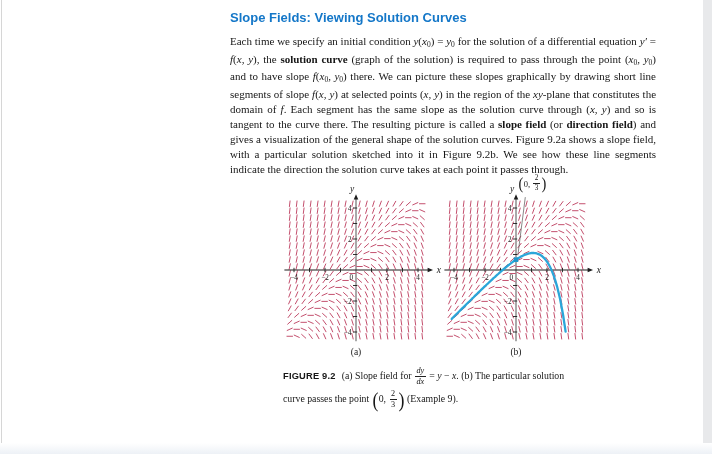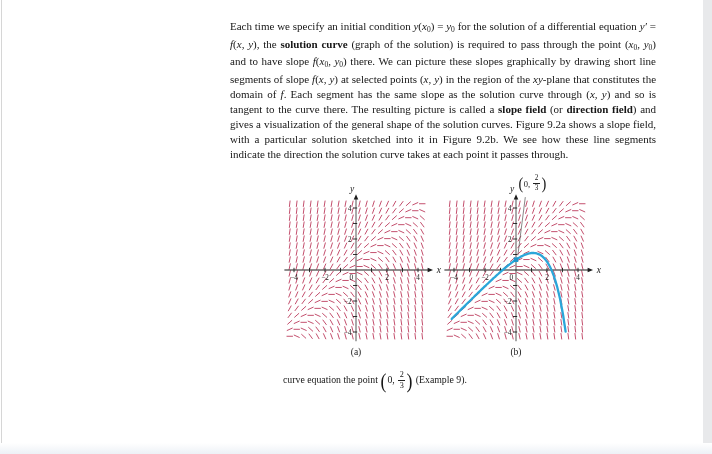--- a/index.html
+++ b/index.html
@@ -35,20 +35,21 @@
 </style>
 </head>
 <body>
 
 <div class="page">
   <div class="edge-left"></div>
   <div class="edge-right"></div>
   <div class="edge-bottom"></div>
 
   <div class="content">
+    <div class="title">Slope Fields: Viewing Solution Curves</div>
     <div class="para"><span>Each time we specify an initial condition </span><span class="it">y</span><span>(</span><span class="it">x</span><span class="sb">0</span><span>) = </span><span class="it">y</span><span class="sb">0</span><span> for the solution of a differential equation </span><span class="it">y′</span><span> = </span><span class="it">f</span><span>(</span><span class="it">x</span><span>, </span><span class="it">y</span><span>), the </span><span class="bd">solution curve</span><span> (graph of the solution) is required to pass through the point (</span><span class="it">x</span><span class="sb">0</span><span>, </span><span class="it">y</span><span class="sb">0</span><span>) and to have slope </span><span class="it">f</span><span>(</span><span class="it">x</span><span class="sb">0</span><span>, </span><span class="it">y</span><span class="sb">0</span><span>) there. We can picture these slopes graphically by drawing short line segments of slope </span><span class="it">f</span><span>(</span><span class="it">x</span><span>, </span><span class="it">y</span><span>) at selected points (</span><span class="it">x</span><span>, </span><span class="it">y</span><span>) in the region of the </span><span class="it">xy</span><span>-plane that constitutes the domain of </span><span class="it">f</span><span>. Each segment has the same slope as the solution curve through (</span><span class="it">x</span><span>, </span><span class="it">y</span><span>) and so is tangent to the curve there. The resulting picture is called a </span><span class="bd">slope field</span><span> (or </span><span class="bd">direction field</span><span>) and gives a visualization of the general shape of the solution curves. Figure 9.2a shows a slope field, with a particular solution sketched into it in Figure 9.2b. We see how these line segments indicate the direction the solution curve takes at each point it passes through.</span></div>
   </div>
 
   <div class="figures-layer">
       <svg width="166" height="180" style="position: absolute; left: 280px; top: 181px; overflow: visible;">
         <line x1="76" y1="160.3" x2="76" y2="17.39" stroke="#9a9a9a" stroke-width="1.7"></line>
         <line x1="6.937499999999997" y1="155.2625" x2="12.537499999999998" y2="155.2625" stroke="#c4506e" stroke-width="1" stroke-linecap="round"></line>
         <line x1="7.184119785509699" y1="149.43652109652064" x2="12.290880214490295" y2="147.13847890347935" stroke="#c4506e" stroke-width="1" stroke-linecap="round"></line>
         <line x1="7.656276390507932" y1="143.18560124854287" x2="11.818723609492062" y2="139.43939875145713" stroke="#c4506e" stroke-width="1" stroke-linecap="round"></line>
         <line x1="8.070862858247931" y1="136.58746014136528" x2="11.404137141752063" y2="132.08753985863473" stroke="#c4506e" stroke-width="1" stroke-linecap="round"></line>
@@ -915,15 +916,16 @@
         <polyline points="11.7,137.9 12.4,137.1 13.2,136.4 14.0,135.6 14.8,134.8 15.5,134.1 16.3,133.3 17.1,132.5 17.9,131.7 18.6,131.0 19.4,130.2 20.2,129.4 21.0,128.7 21.7,127.9 22.5,127.1 23.3,126.4 24.1,125.6 24.8,124.8 25.6,124.1 26.4,123.3 27.2,122.5 27.9,121.8 28.7,121.0 29.5,120.3 30.3,119.5 31.0,118.7 31.8,118.0 32.6,117.2 33.4,116.5 34.1,115.7 34.9,114.9 35.7,114.2 36.5,113.4 37.2,112.7 38.0,111.9 38.8,111.2 39.6,110.4 40.3,109.7 41.1,108.9 41.9,108.2 42.7,107.4 43.4,106.7 44.2,105.9 45.0,105.2 45.8,104.5 46.5,103.7 47.3,103.0 48.1,102.3 48.9,101.5 49.6,100.8 50.4,100.1 51.2,99.3 52.0,98.6 52.7,97.9 53.5,97.2 54.3,96.5 55.1,95.8 55.8,95.1 56.6,94.4 57.4,93.7 58.2,93.0 58.9,92.3 59.7,91.6 60.5,90.9 61.3,90.2 62.0,89.6 62.8,88.9 63.6,88.2 64.4,87.6 65.1,86.9 65.9,86.3 66.7,85.6 67.5,85.0 68.2,84.4 69.0,83.8 69.8,83.2 70.6,82.6 71.3,82.0 72.1,81.4 72.9,80.8 73.7,80.3 74.4,79.7 75.2,79.2 76.0,78.7 76.8,78.2 77.5,77.7 78.3,77.2 79.1,76.7 79.9,76.3 80.6,75.8 81.4,75.4 82.2,75.0 83.0,74.6 83.7,74.3 84.5,73.9 85.3,73.6 86.1,73.3 86.8,73.1 87.6,72.8 88.4,72.6 89.2,72.4 89.9,72.3 90.7,72.1 91.5,72.0 92.3,72.0 93.0,72.0 93.8,72.0 94.6,72.1 95.4,72.2 96.1,72.3 96.9,72.5 97.7,72.8 98.5,73.1 99.2,73.4 100.0,73.8 100.8,74.3 101.6,74.8 102.3,75.4 103.1,76.1 103.9,76.9 104.7,77.7 105.4,78.6 106.2,79.6 107.0,80.7 107.8,81.9 108.5,83.1 109.3,84.5 110.1,86.0 110.9,87.6 111.6,89.4 112.4,91.3 113.2,93.3 114.0,95.4 114.7,97.7 115.5,100.1 116.3,102.8 117.1,105.6 117.8,108.5 118.6,111.7 119.4,115.1 120.2,118.6 120.9,122.4 121.7,126.5 122.5,130.8 123.3,135.3 124.0,140.1 124.8,145.2 125.6,150.7" fill="none" stroke="#2ba6d9" stroke-width="2.3" stroke-linecap="round"></polyline>
         <line x1="85.3" y1="16.14999999999999" x2="77.86" y2="74.275" stroke="#555555" stroke-width="0.7"></line>
         <rect x="73.7" y="76.36615" width="4.6" height="4.6" fill="#1e97cb"></rect>
         <text x="76" y="174" text-anchor="middle" font-size="9.5" fill="#1a1a1a" font-family="&quot;Liberation Serif&quot;,serif">(b)</text>
       </svg>
     </div>
 
   <div class="callout"><span class="bigp">(</span><span>0, </span><span class="frac"><span class="num">2</span><span class="den">3</span></span><span class="bigp">)</span></div>
 
   <div class="caption">
-    <div class="cap-line cap-line2"><span>curve equation the point </span><span class="bigp">(</span><span>0, </span><span class="frac"><span class="num">2</span><span class="den">3</span></span><span class="bigp">)</span><span> (Example 9).</span></div>
+    <div class="cap-line"><span class="figtag">FIGURE 9.2</span><span><span>(a) Slope field for </span><span class="frac it"><span class="num">dy</span><span class="den">dx</span></span><span> = </span><span class="it">y</span><span> − </span><span class="it">x</span><span>. (b) The particular solution</span></span></div>
+    <div class="cap-line cap-line2"><span>curve passes the point </span><span class="bigp">(</span><span>0, </span><span class="frac"><span class="num">2</span><span class="den">3</span></span><span class="bigp">)</span><span> (Example 9).</span></div>
   </div>
 </div>
 
 </body></html>

